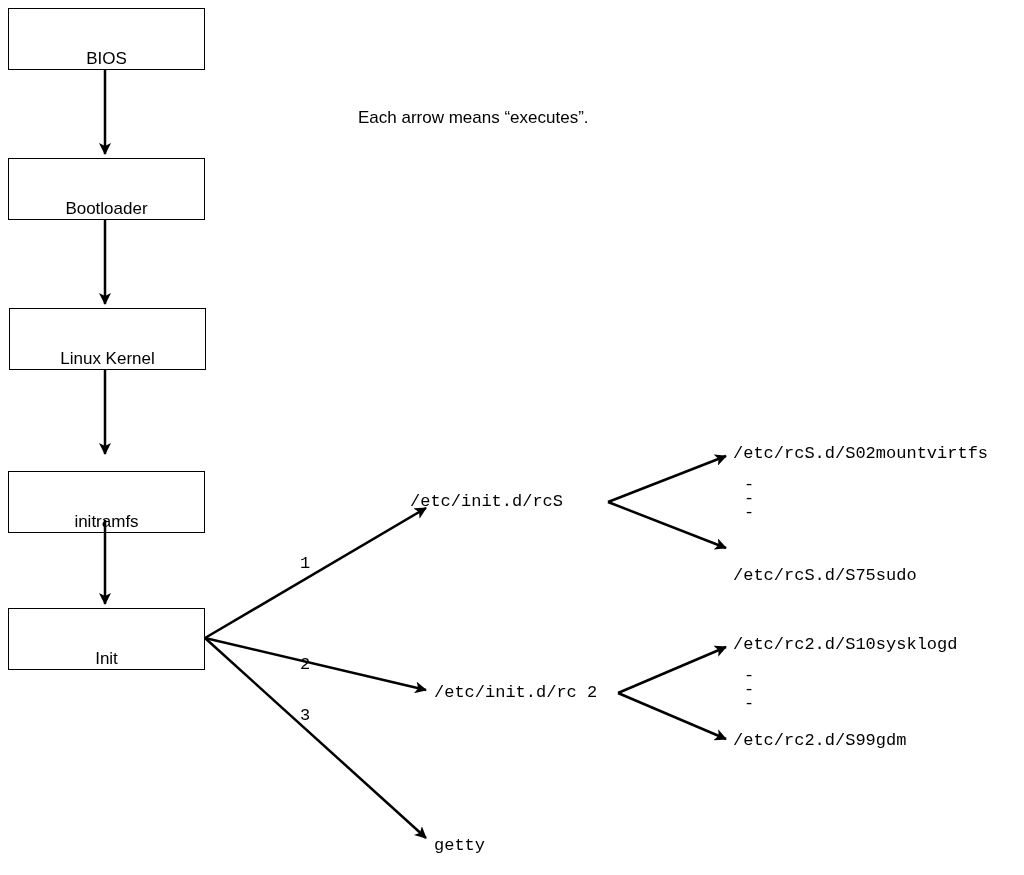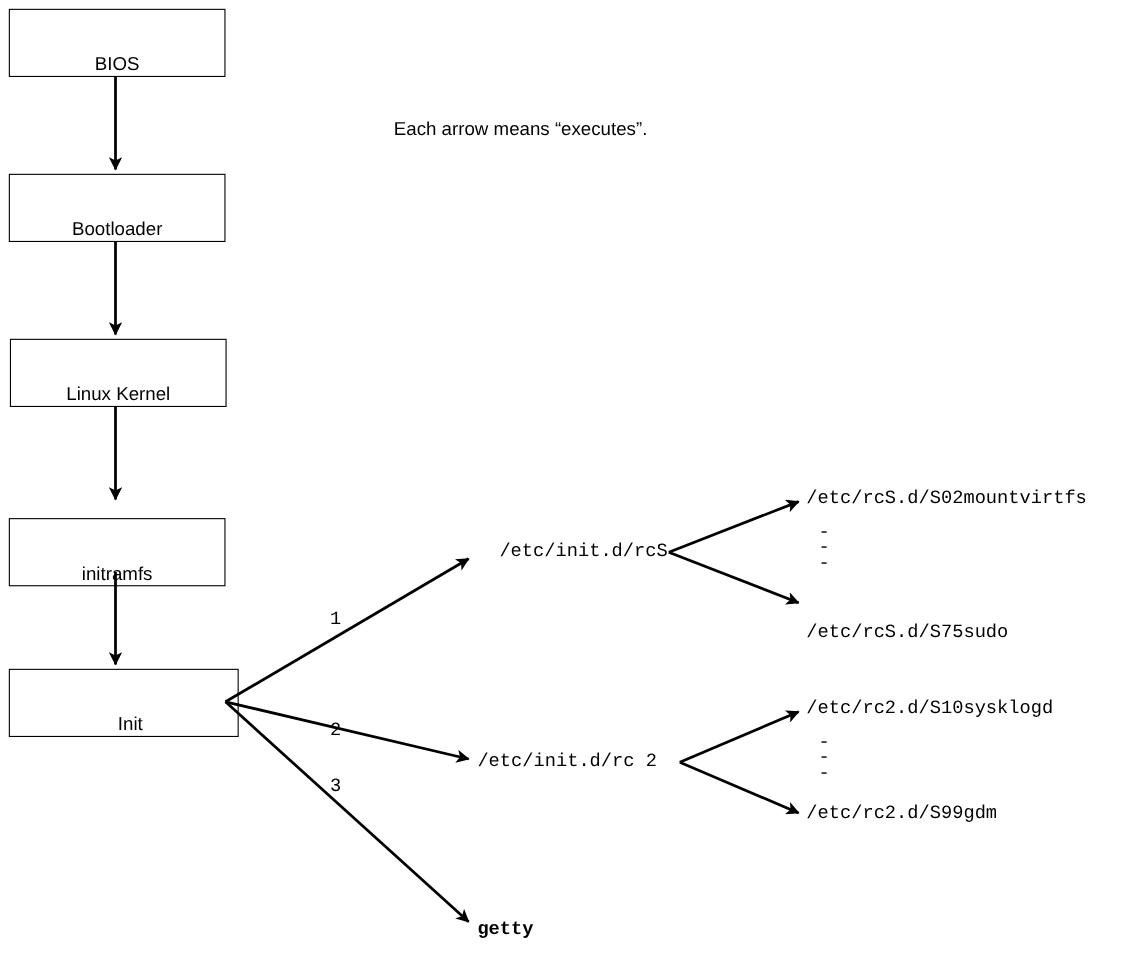--- a/index.html
+++ b/index.html
@@ -62,29 +62,29 @@
   </div>
 <div class="box" style="left:8px; top:158px;">
     <span>Bootloader</span>
   </div>
 <div class="box" style="left:9px; top:308px;">
     <span>Linux Kernel</span>
   </div>
 <div class="box" style="left:8px; top:458px;margin-top:13px;">
     <span>initramfs</span>
   </div>
-<div class="box" style="left:8px; top:608px;padding-left:12px;">
+<div class="box" style="left:8px; top:608px;">
     <span>Init</span>
   </div>
 
 <div class="caption" style="left:358px; top:108px;">Each arrow means “executes”.</div>
 
-<div class="txt" style="left:410px; top:492px;margin-left:44px;">/etc/init.d/rcS</div>
+<div class="txt" style="left:410px; top:492px;">/etc/init.d/rcS</div>
 <div class="txt" style="left:434px; top:683px;">/etc/init.d/rc 2</div>
-<div class="txt" style="left:434px; top:836px;font-weight:bold;">getty</div>
+<div class="txt" style="left:434px; top:836px;">getty</div>
 
 <div class="txt" style="left:733px; top:444px;">/etc/rcS.d/S02mountvirtfs</div>
 <div class="txt" style="left:733px; top:566px;">/etc/rcS.d/S75sudo</div>
 
 <div class="txt" style="left:733px; top:635px;">/etc/rc2.d/S10sysklogd</div>
 <div class="txt" style="left:733px; top:731px;">/etc/rc2.d/S99gdm</div>
 
 <div class="num" style="left:300px; top:554px;">1</div>
 <div class="num" style="left:300px; top:655px;">2</div>
 <div class="num" style="left:300px; top:706px;">3</div>

